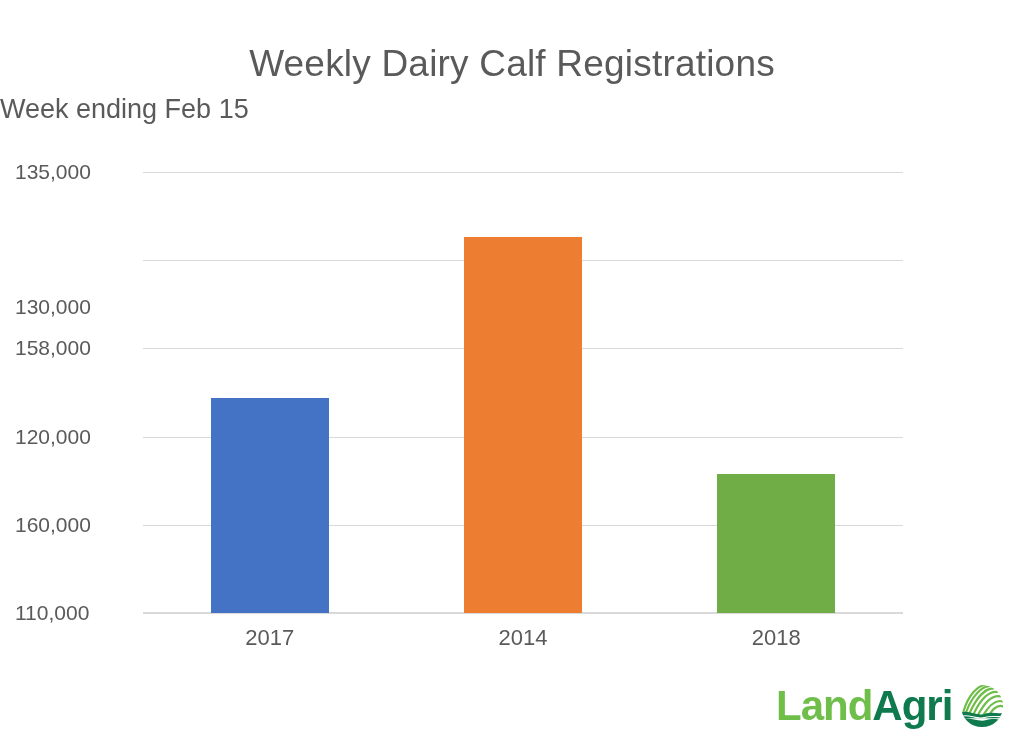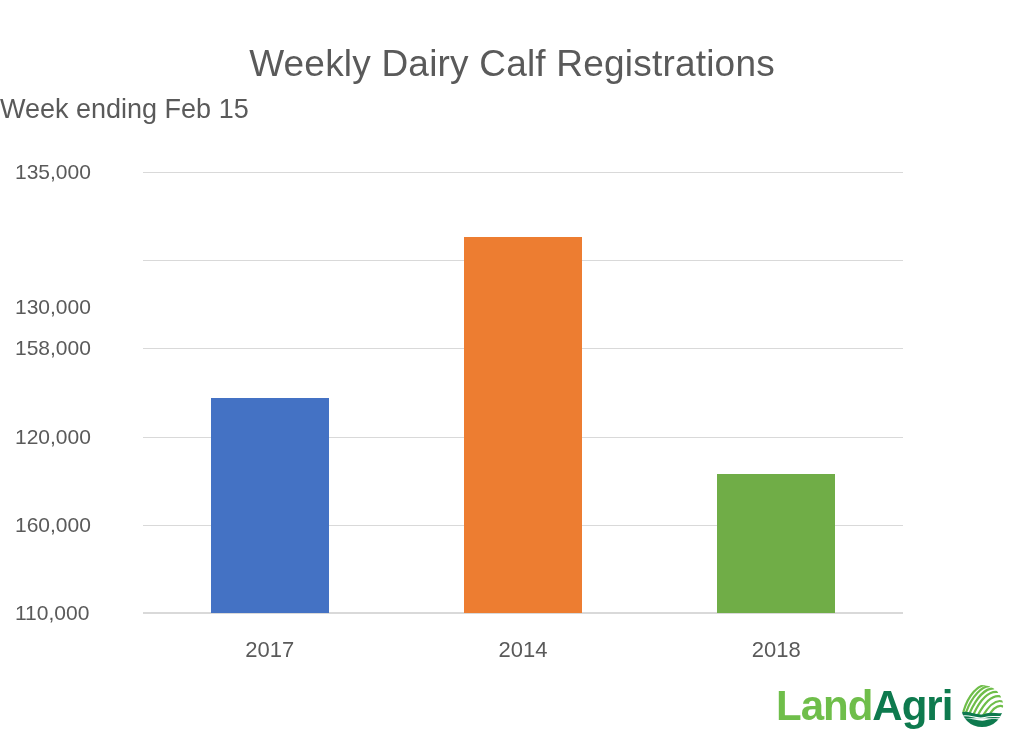--- a/index.html
+++ b/index.html
@@ -100,21 +100,20 @@
     height: 40px;
   }
   .xtick {
     position: absolute;
     top: 0;
     text-align: center;
     font-size: 22px;
     color: #5a5a5a;
     transform: translateX(-50%);
     white-space: nowrap;
-    margin-top: 12px;
   }
 
   
   .logo {
     position: absolute;
     left: 776px;
     top: 681px;
     height: 50px;
     display: flex;
     align-items: center;

